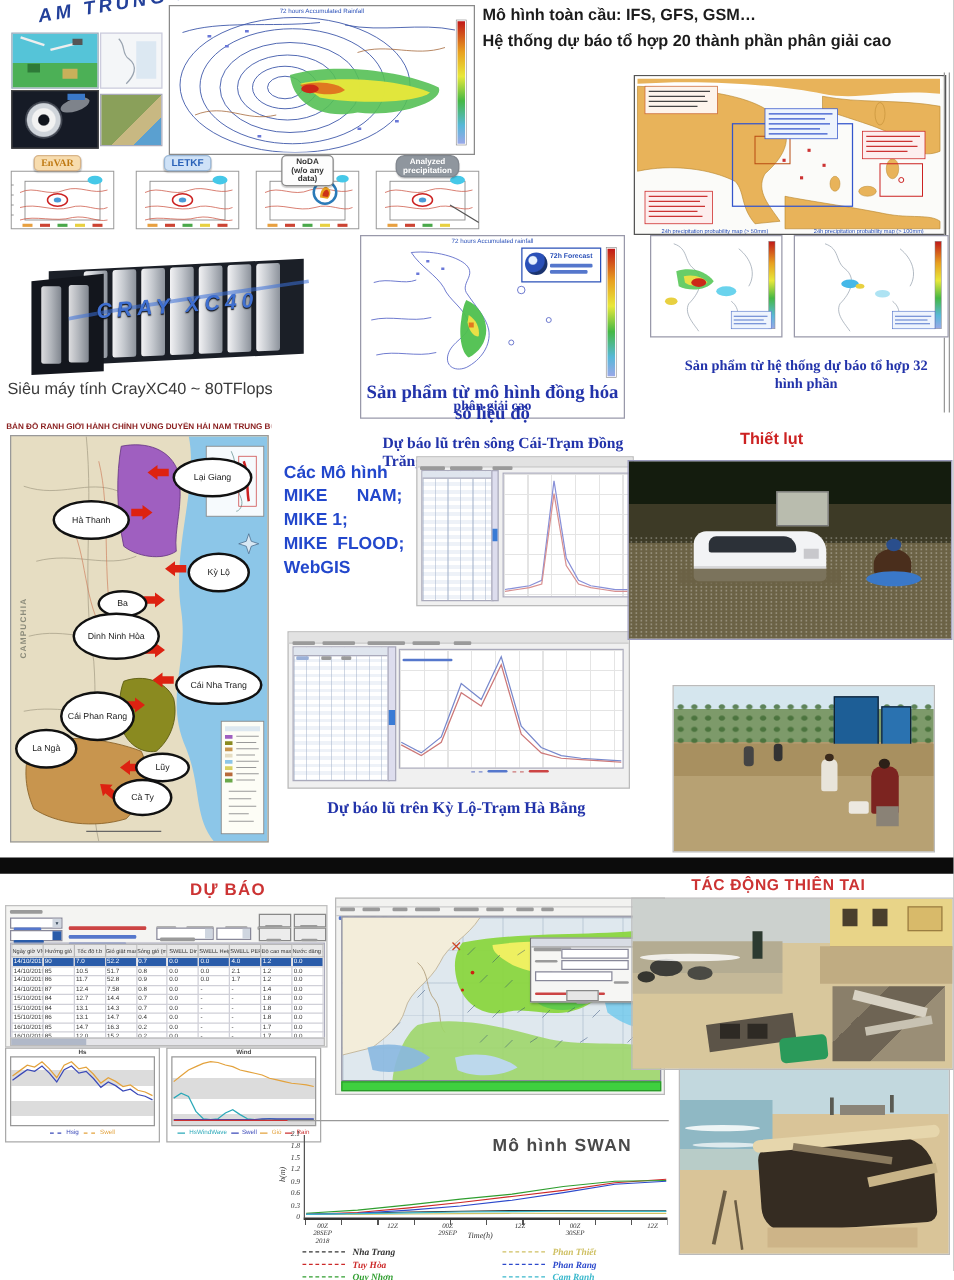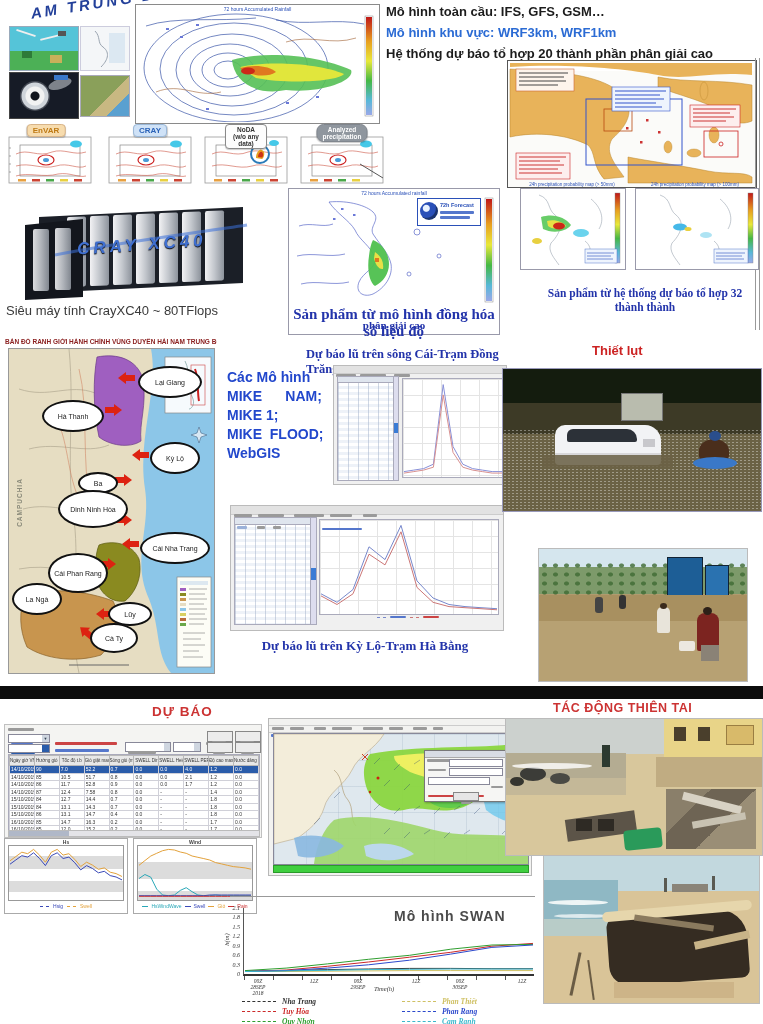--- a/index.html
+++ b/index.html
@@ -121,21 +121,20 @@
             <stop offset="0.65" stop-color="#45b845"></stop>
           <stop offset="0.85" stop-color="#58b8d8"></stop>
             <stop offset="1" stop-color="#9aa8e8"></stop>
         </linearGradient>
       </defs>
     </svg>
   </div>
 
   <div class="abs" style="left:386px;top:4px;width:372px;">
     <div class="hline1">Mô hình toàn cầu: IFS, GFS, GSM…</div>
-    <div class="hline2" style="margin-top:6px;">Mô hình khu vực: WRF3km, WRF1km</div>
     <div class="hline1" style="margin-top:6px;">Hệ thống dự báo tổ hợp 20 thành phần phân giải cao</div>
   </div>
 
   <div class="abs frame" style="left:507px;top:60px;width:248px;height:126px;background:#fbfbf9;border-color:#555;">
     <svg width="246" height="124">
       <path d="M0,0 H246 V10 H0 Z" fill="#fff"></path>
       <path d="M2,6 C60,2 120,8 150,14 C180,20 200,10 244,14 L244,2 L2,2 Z" fill="#e8b35a"></path>
       <path d="M2,8 C50,10 90,14 110,30 C130,46 120,64 104,78 C96,92 108,104 116,116 L96,118 C84,104 88,92 80,84 C60,74 30,70 2,76 Z" fill="#e8b35a" stroke="#b8862e" stroke-width="0.5"></path>
       <path d="M150,16 C180,22 210,18 244,24 L244,60 C230,66 216,58 208,48 C196,40 170,34 150,26 Z" fill="#e8b35a" stroke="#b8862e" stroke-width="0.5"></path>
       <path d="M120,96 C140,100 170,104 200,110 C220,114 236,110 244,116 L244,122 L120,122 Z" fill="#e8b35a" stroke="#b8862e" stroke-width="0.5"></path>
@@ -182,21 +181,21 @@
           <line x1="11" y1="96" x2="58" y2="96"></line>
           <line x1="11" y1="100" x2="52" y2="100"></line>
         <line x1="11" y1="104" x2="56" y2="104"></line>
           <line x1="11" y1="108" x2="50" y2="108"></line>
           <line x1="11" y1="112" x2="54" y2="112"></line>
         </g>
     </svg>
   </div>
   <div class="abs" style="left:755px;top:58px;width:3px;height:272px;border-left:1px solid #999;border-right:1px solid #999;"></div>
 
-  <div class="abs" style="left:8px;top:128px;width:76px;height:56px;">
+  <div class="abs" style="left:8px;top:128px;width:76px;height:56px;font-family:Liberation Serif, serif;">
     <div class="da-label" style="color: rgb(191, 122, 20); border-color: rgb(216, 180, 136); background: rgb(247, 220, 174);">EnVAR</div>
     <svg class="abs" style="left:0;top:8px;" width="84" height="48">
       <rect x="1" y="1" width="82" height="46" fill="#fff" stroke="#999" stroke-width="0.8"></rect>
       <rect x="12" y="9" width="60" height="31" fill="none" stroke="#888" stroke-width="0.7"></rect>
       <g stroke="#cc5544" fill="none" stroke-width="0.6">
         <path d="M8,18 C20,12 30,22 44,16 C56,12 66,20 78,16"></path>
         <path d="M8,30 C22,26 34,34 48,30 C60,26 70,34 78,30"></path>
         <path d="M8,40 C20,36 36,42 50,38 C62,36 70,42 78,40"></path>
       </g>
       <ellipse cx="38" cy="24" rx="8" ry="5" fill="none" stroke="#cc2222" stroke-width="1.2"></ellipse>
@@ -211,21 +210,21 @@
         </g>
       <g stroke="#777" stroke-width="0.6">
           <line x1="1" y1="12" x2="3" y2="12"></line>
           <line x1="1" y1="20" x2="3" y2="20"></line>
         <line x1="1" y1="28" x2="3" y2="28"></line>
           <line x1="1" y1="36" x2="3" y2="36"></line>
         </g>
     </svg>
   </div>
   <div class="abs" style="left:108px;top:128px;width:84px;height:56px;">
-    <div class="da-label" style="color: rgb(42, 98, 184); border-color: rgb(154, 184, 216); background: rgb(207, 226, 247);">CRAY</div>
+    <div class="da-label" style="color: rgb(42, 98, 184); border-color: rgb(154, 184, 216); background: rgb(207, 226, 247);">LETKF</div>
     <svg class="abs" style="left:0;top:8px;" width="84" height="48">
       <rect x="1" y="1" width="82" height="46" fill="#fff" stroke="#999" stroke-width="0.8"></rect>
       <rect x="12" y="9" width="60" height="31" fill="none" stroke="#888" stroke-width="0.7"></rect>
       <g stroke="#cc5544" fill="none" stroke-width="0.6">
         <path d="M8,18 C20,12 30,22 44,16 C56,12 66,20 78,16"></path>
         <path d="M8,30 C22,26 34,34 48,30 C60,26 70,34 78,30"></path>
         <path d="M8,40 C20,36 36,42 50,38 C62,36 70,42 78,40"></path>
       </g>
       <ellipse cx="38" cy="24" rx="8" ry="5" fill="none" stroke="#cc2222" stroke-width="1.2"></ellipse>
       <ellipse cx="38" cy="24" rx="3" ry="2" fill="#4a9ad8"></ellipse>
@@ -376,21 +375,21 @@
       <rect x="112" y="4" width="5" height="70" fill="url(#cb1)" stroke="#888" stroke-width="0.4"></rect>
       <rect x="78" y="60" width="34" height="14" fill="#eef4fd" stroke="#5577cc" stroke-width="0.5"></rect>
       <g stroke="#5577cc" stroke-width="0.8">
           <line x1="80" y1="64" x2="109" y2="64"></line>
           <line x1="80" y1="67" x2="106" y2="67"></line>
           <line x1="80" y1="70" x2="108" y2="70"></line>
         </g>
     </svg>
   </div>
   <div class="abs ctr blue-cap" style="left:540px;top:287px;width:210px;font-size:11.5px;">Sản phẩm từ hệ thống dự báo tổ hợp 32</div>
-  <div class="abs ctr blue-cap" style="left:540px;top:301px;width:210px;font-size:11.5px;">thành thành</div>
+  <div class="abs ctr blue-cap" style="left:540px;top:301px;width:210px;font-size:11.5px;">hình phần</div>
 
   <div class="abs ctr b" style="left:5px;top:338px;width:212px;font-size:6.5px;color:#8b2020;white-space:nowrap;overflow:hidden;">BẢN ĐỒ RANH GIỚI HÀNH CHÍNH VÙNG DUYÊN HẢI NAM TRUNG BỘ</div>
   <div class="abs" style="left:8px;top:348px;width:205px;height:324px;border:1px solid #999;background:#e6ddc2;overflow:hidden;">
     <svg width="205" height="324">
       <path d="M205,0 L142,0 C150,40 128,90 136,140 C142,180 122,210 140,250 C152,280 146,304 162,324 L205,324 Z" fill="#8cc6e8"></path>
       <g stroke="#b0a890" fill="none" stroke-width="0.7">
         <path d="M10,40 C40,50 60,34 86,44 M20,100 C50,92 76,106 100,96 M14,160 C44,152 70,168 96,158 M10,220 C40,214 66,226 92,218 M30,280 C56,272 80,286 104,278"></path>
         <path d="M60,0 C66,60 56,120 66,180 C70,230 60,280 70,324"></path>
       </g>
       <path d="M88,8 C108,4 128,10 134,30 C138,56 130,74 132,92 C120,100 100,96 90,88 C84,60 84,30 88,8 Z" fill="#9f5fc0" stroke="#6a3a86" stroke-width="0.7"></path>

